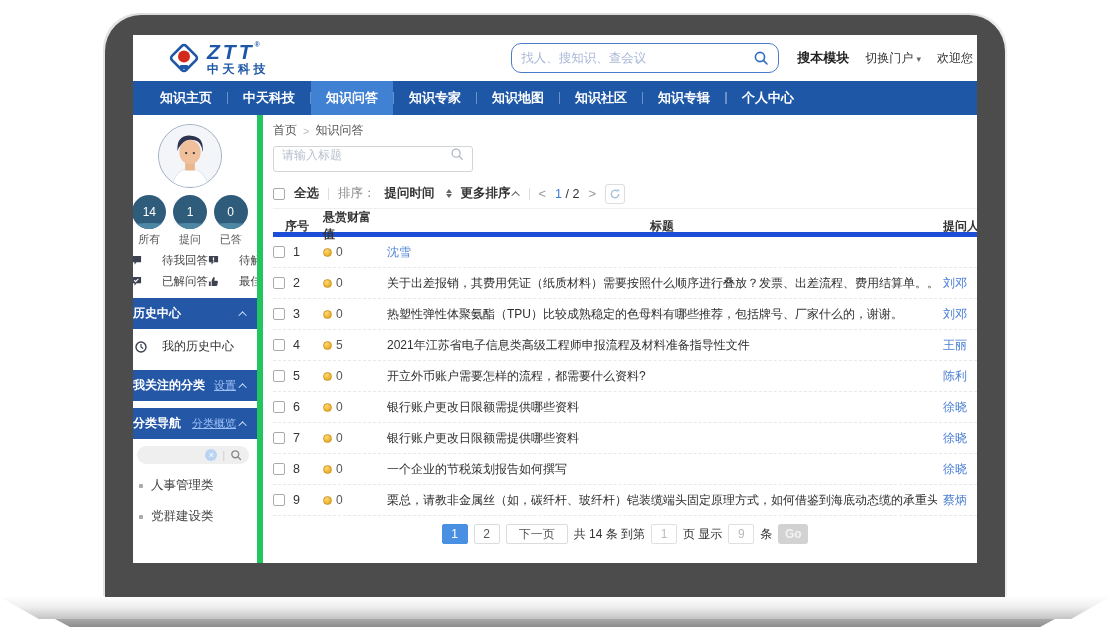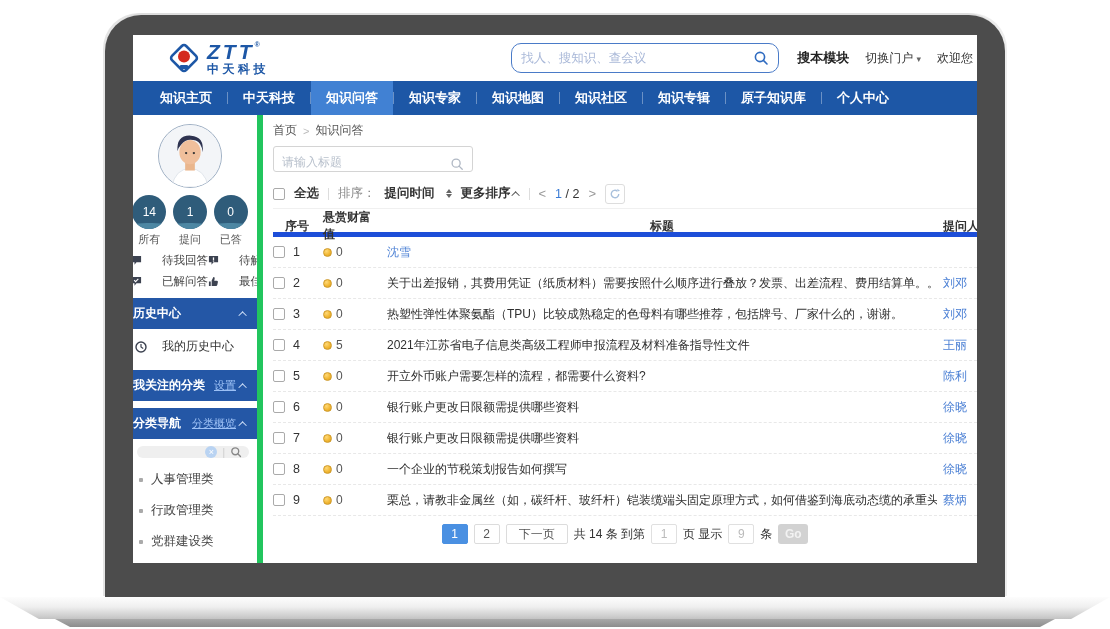--- a/index.html
+++ b/index.html
@@ -78,21 +78,21 @@
   .cats { width:100%; padding:4px 0 0 16px; }
   .cat { height:31px; display:flex; align-items:center; gap:8px; color:#444; font-size:12.5px; cursor:pointer; }
   .bullet { width:4px; height:4px; background:#aaa; border-radius:1px; flex:none; }
 
   
   .content { flex:1; padding-left:10px; display:flex; flex-direction:column; overflow:hidden; }
   .breadcrumb { height:25px; display:flex; align-items:center; gap:6px; font-size:12px; color:#555; margin-top:3px; }
   .breadcrumb .sep { color:#bbb; font-size:11px; }
   .filter-row { margin:3px 0 7px; }
   .filter-box { width:200px; height:26px; border:1px solid #d4d4d4; border-radius:3px; display:flex;
-                align-items:flex-end; padding:0 8px; gap:6px; }
+                align-items:flex-start; padding:0 8px; gap:6px; }
   .filter-box .ph { flex:1; font-size:12px; color:#b8c0cc; }
   .toolbar { height:29px; display:flex; align-items:center; gap:9px; font-size:12.5px; color:#333; }
   .tb-sep { width:1px; height:12px; background:#ddd; }
   .checkbox { width:12px; height:12px; border:1px solid #aaa; border-radius:2px; background:#fff; flex:none; cursor:pointer; }
   .bold { font-weight:bold; }
   .gray { color:#888; }
   .sort-arrows { display:inline-flex; flex-direction:column; gap:1px; margin-left:2px; }
   .tri-up { width:0; height:0; border-left:3.5px solid transparent; border-right:3.5px solid transparent;
             border-bottom:4px solid #666; }
   .tri-dn { width:0; height:0; border-left:3.5px solid transparent; border-right:3.5px solid transparent;
@@ -170,21 +170,20 @@
         <div class="nav-item active">知识问答</div>
         <div class="nav-sep"></div>
         <div class="nav-item">知识专家</div>
         <div class="nav-sep"></div>
         <div class="nav-item">知识地图</div>
         <div class="nav-sep"></div>
         <div class="nav-item">知识社区</div>
         <div class="nav-sep"></div>
         <div class="nav-item">知识专辑</div>
         <div class="nav-sep"></div>
-        <div class="nav-item">原子知识库</div>
         <div class="nav-sep"></div>
         <div class="nav-item">个人中心</div>
       </div>
 
       <div class="page-body">
 
         <aside class="sidebar">
           <div class="avatar-wrap">
             <svg width="62" height="62" viewBox="0 0 64 64">
               <circle cx="32" cy="32" r="32" fill="#f3f5f8"></circle>
@@ -279,24 +278,20 @@
             <svg width="12" height="12" viewBox="0 0 16 16">
               <circle cx="7" cy="7" r="4.6" fill="none" stroke="#888" stroke-width="1.8"></circle>
               <line x1="10.4" y1="10.4" x2="14" y2="14" stroke="#888" stroke-width="1.8" stroke-linecap="round"></line>
             </svg>
           </div>
 
           <div class="cats">
             <div class="cat">
                 <span class="bullet"></span>
                 <span>人事管理类</span>
-              </div>
-            <div class="cat">
-                <span class="bullet"></span>
-                <span>行政管理类</span>
               </div>
             <div class="cat">
                 <span class="bullet"></span>
                 <span>党群建设类</span>
               </div>
             <div class="cat"></div>
 
           </div>
         </aside>
 

